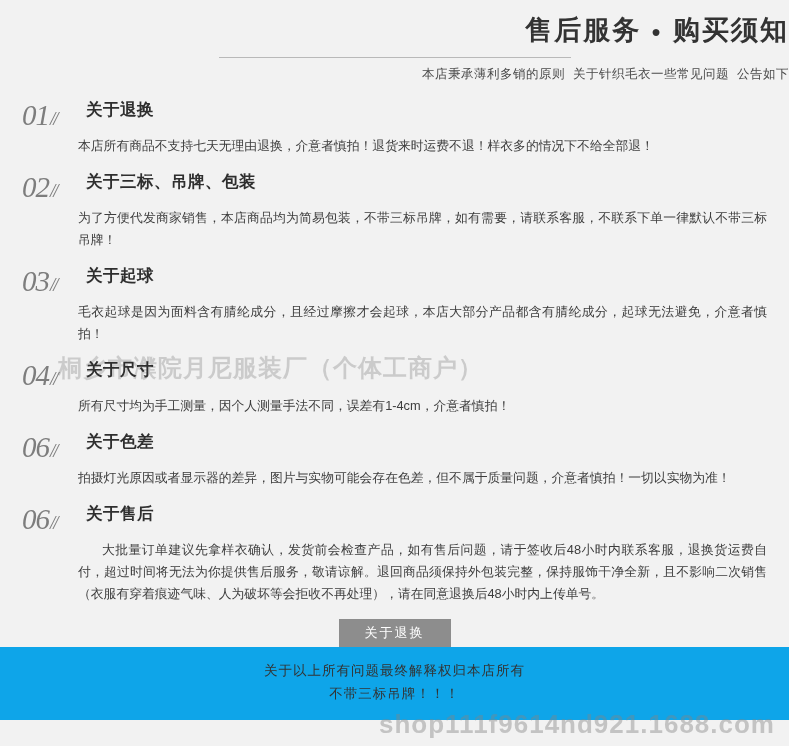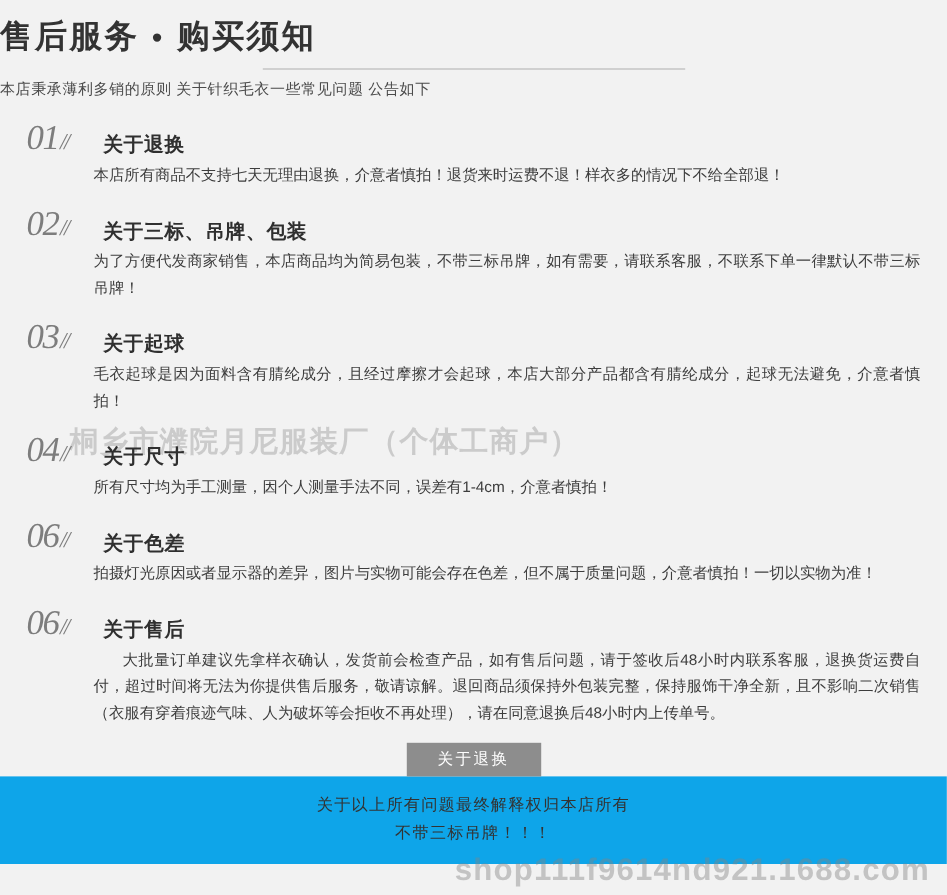--- a/index.html
+++ b/index.html
@@ -18,21 +18,21 @@
   .page {
     position: relative;
     width: 789px;
     height: 746px;
     box-sizing: border-box;
   }
 
   
   .header {
     padding-top: 14px;
-    text-align: left;
+    text-align: right;
   }
   .header-title {
     font-size: 27px;
     font-weight: bold;
     color: #333;
     letter-spacing: 2px;
     line-height: 1.25;
   }
   .header-title .dot {
     font-size: 16px;
@@ -43,20 +43,21 @@
     width: 352px;
     height: 1px;
     background: #b9b9b9;
     margin: 9px auto 0 auto;
   }
   .header-sub {
     font-size: 12.5px;
     color: #4a4a4a;
     margin-top: 8px;
     letter-spacing: 0.5px;
+    font-family: Liberation Mono, monospace;
   }
 
   
   .wm {
     position: absolute;
     color: rgba(120,120,120,0.28);
     font-weight: bold;
     white-space: nowrap;
     pointer-events: none;
     user-select: none;
@@ -79,21 +80,21 @@
   
   .sections {
     padding: 16px 22px 0 22px;
   }
   .section {
     margin-bottom: 14px;
     position: relative;
   }
   .sec-head {
     display: flex;
-    align-items: flex-end;
+    align-items: flex-start;
   }
   .sec-num {
     font-size: 29px;
     color: #7d7d7d;
     font-family: "Liberation Serif", serif;
     font-style: italic;
     letter-spacing: -1px;
     min-width: 60px;
   }
   .sec-num .slashes {

